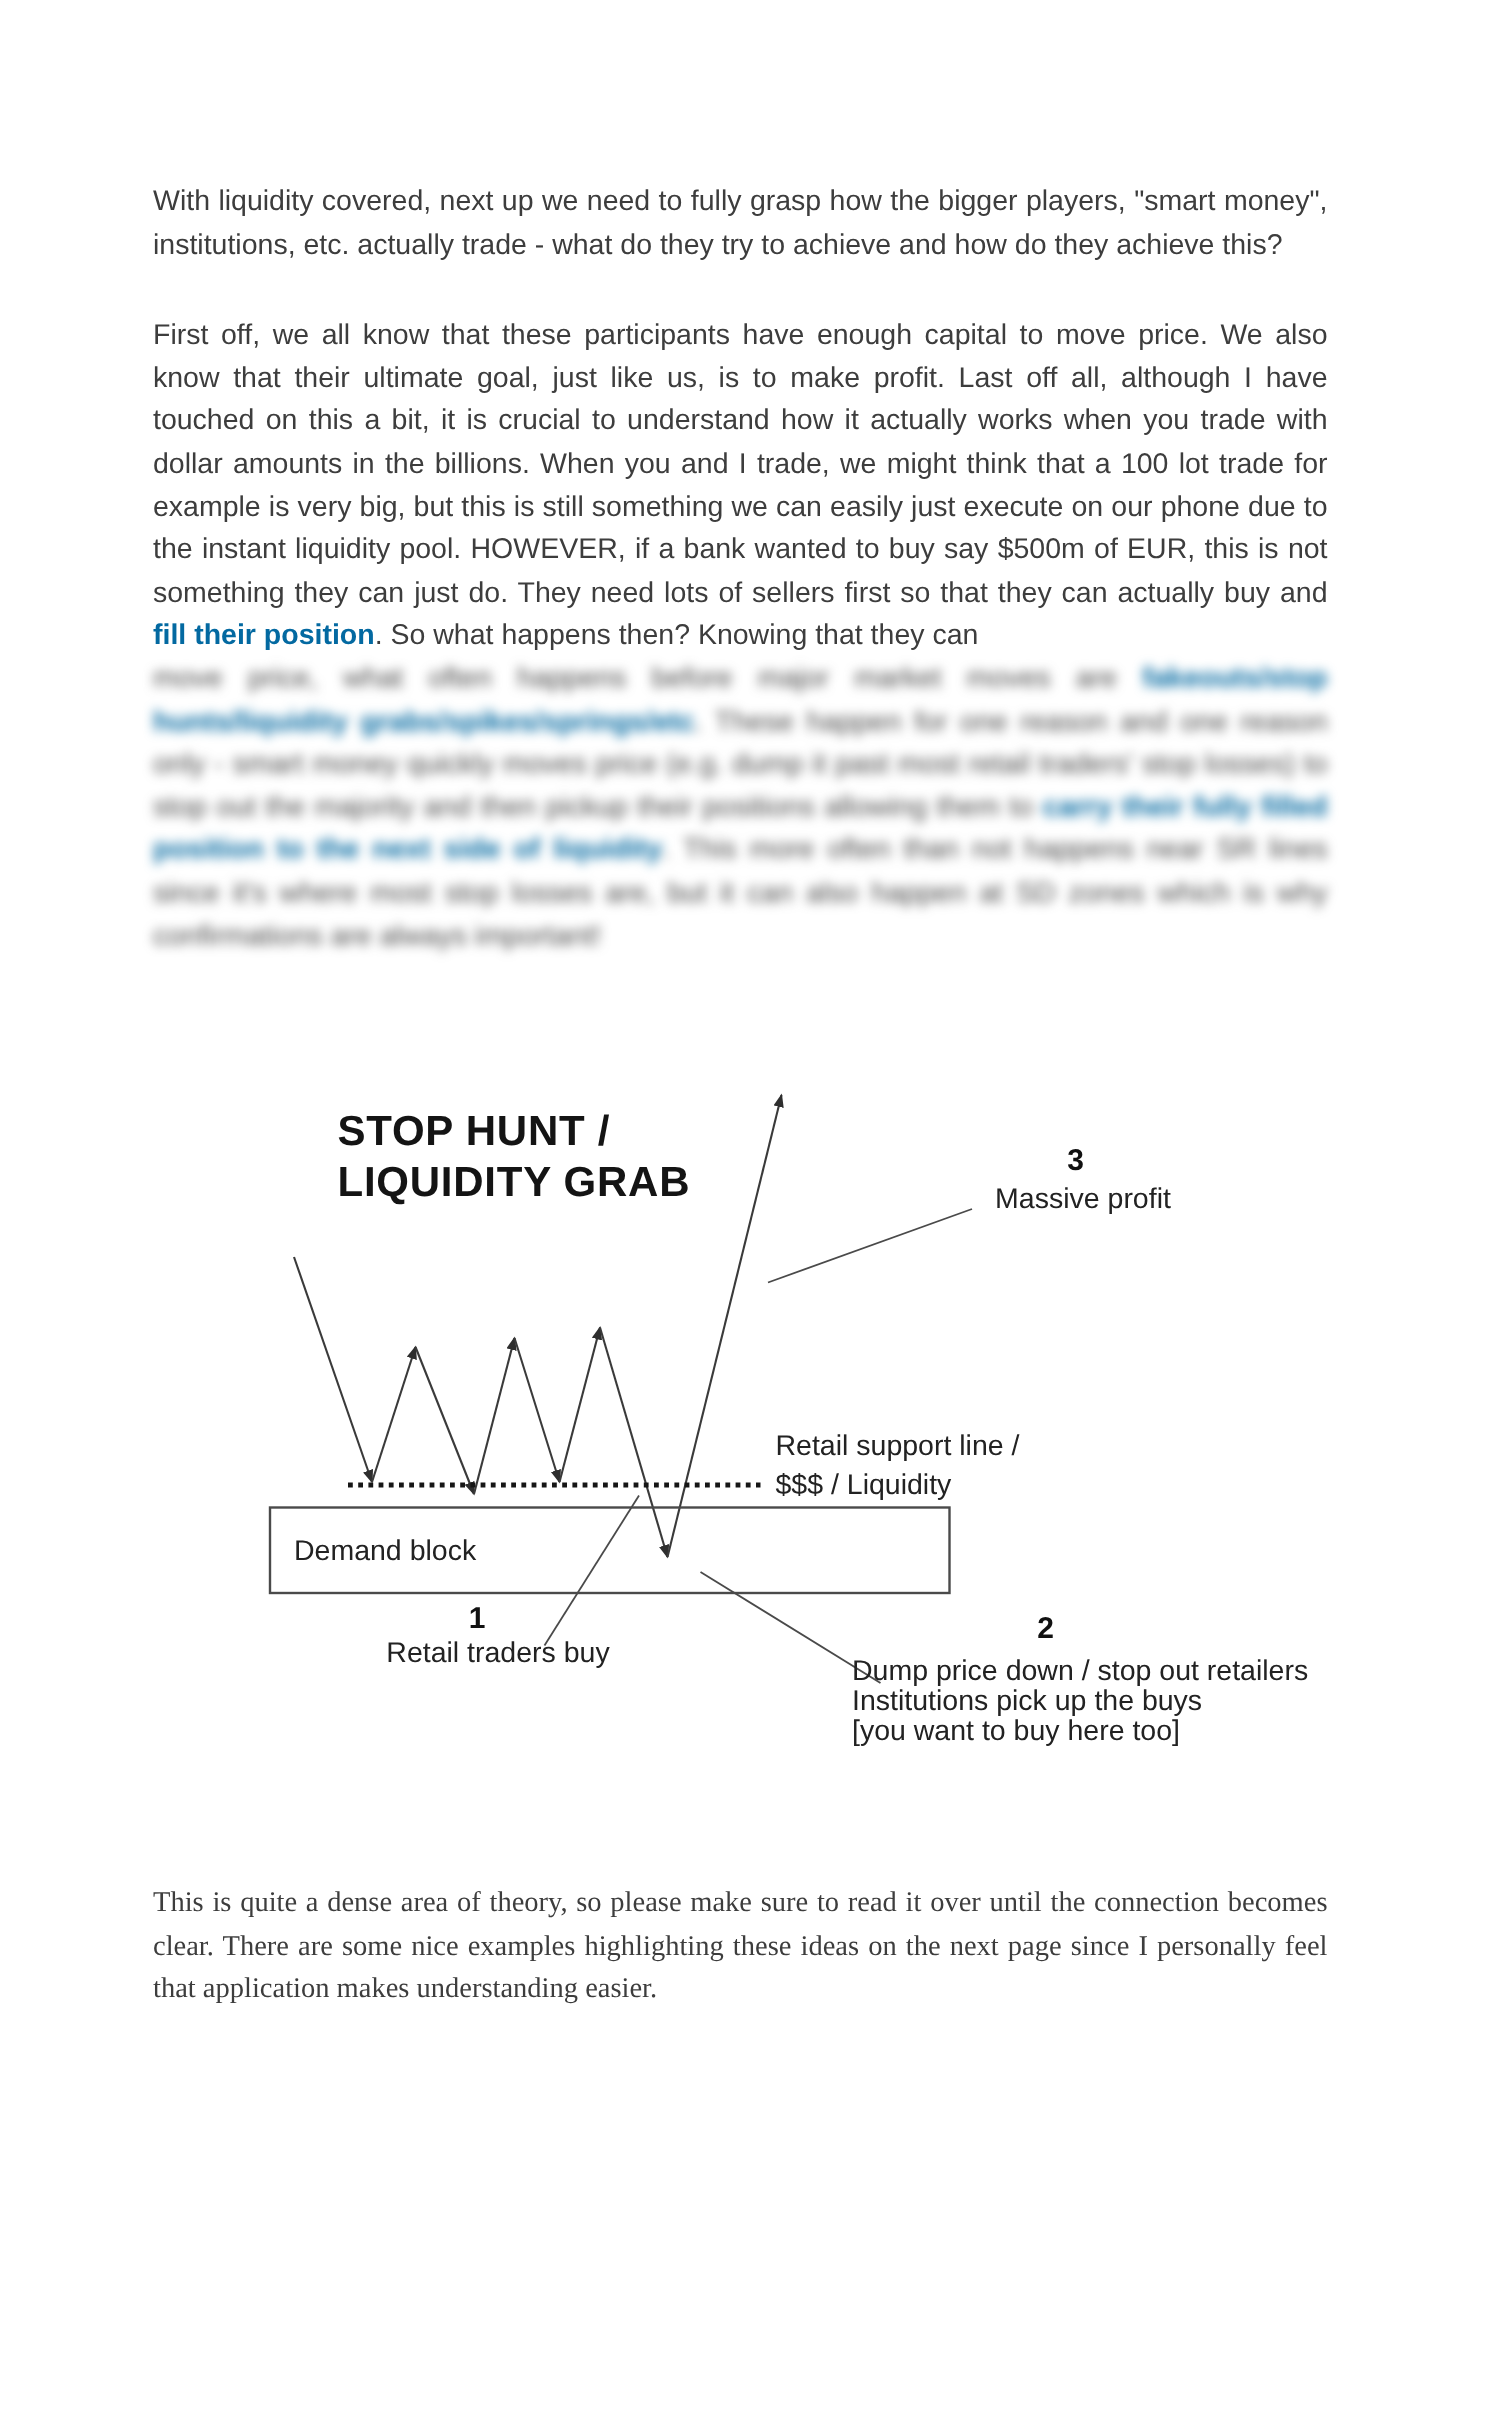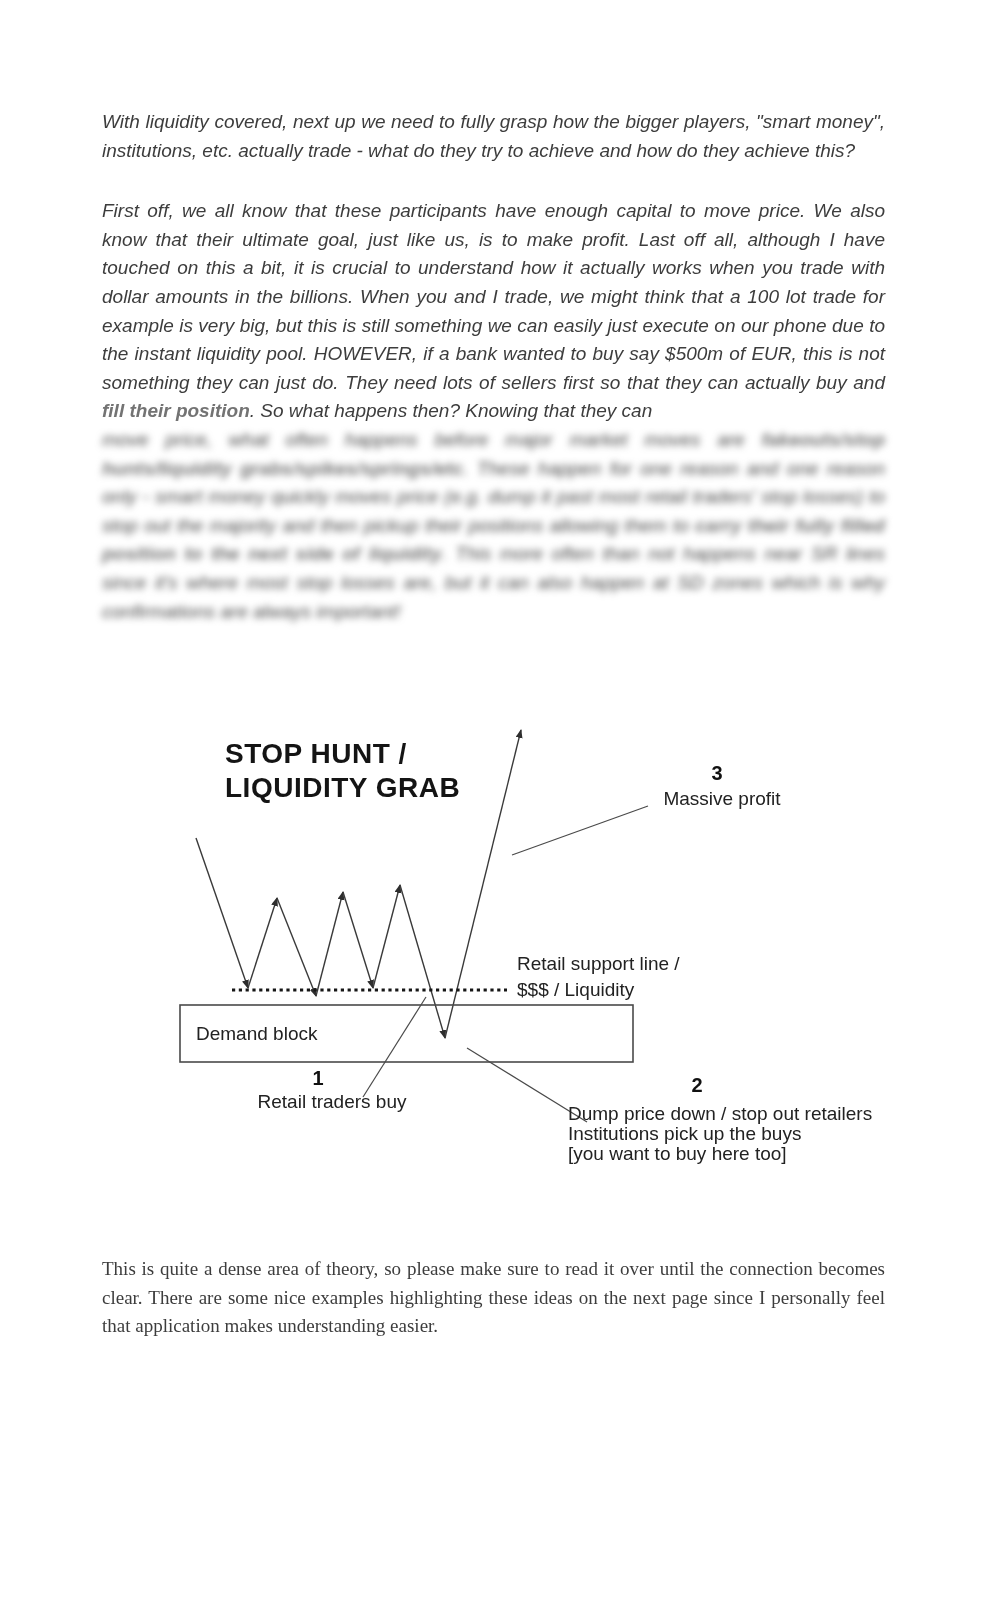--- a/index.html
+++ b/index.html
@@ -15,22 +15,22 @@
     position:absolute;left:102px;width:783px;
     font-size:19px;line-height:28.6px;
     text-align:justify;
   }
   .text-col p{margin:0;}
   #para2{margin-top:32px;}
   .blurred{
     filter:blur(3.6px);
     color:#4a4a4a;
   }
-  strong{font-weight:bold;color:#737373;}
-  #top-text{top:108px;font-style:italic;}
+  strong{font-weight:bold;color:#0369a1;}
+  #top-text{top:121px;}
   #bottom-text{top:1255px;font-family:Liberation Serif, serif;}
   svg text{
     font-family:"Liberation Sans","DejaVu Sans",sans-serif;
     fill:#222222;
   }
   .dia-label{font-size:19px;}
   .dia-num{font-size:20px;font-weight:bold;fill:#111111;}
   .dia-title{font-size:28px;font-weight:bold;fill:#141414;letter-spacing:0.5px;}
   .dia-line{stroke:#3a3a3a;stroke-width:1.4;fill:none;}
   .dia-pointer{stroke:#4a4a4a;stroke-width:1.2;fill:none;}

